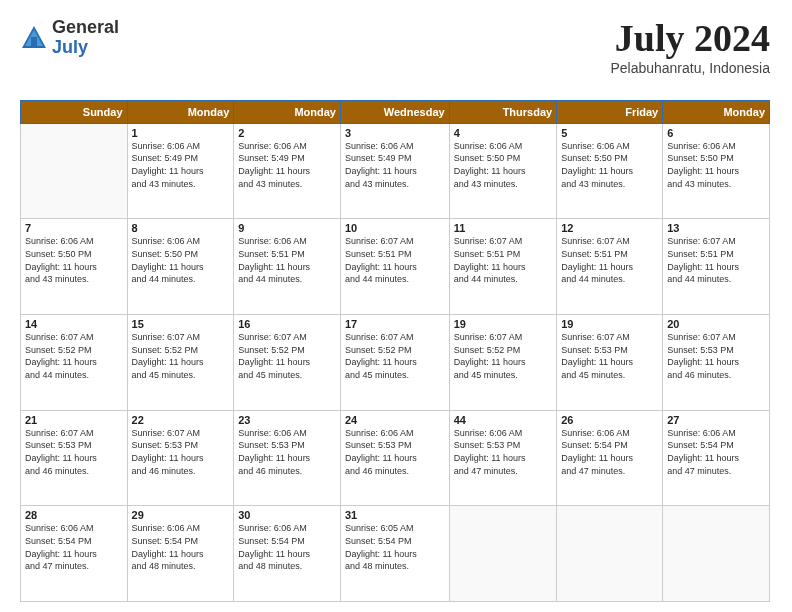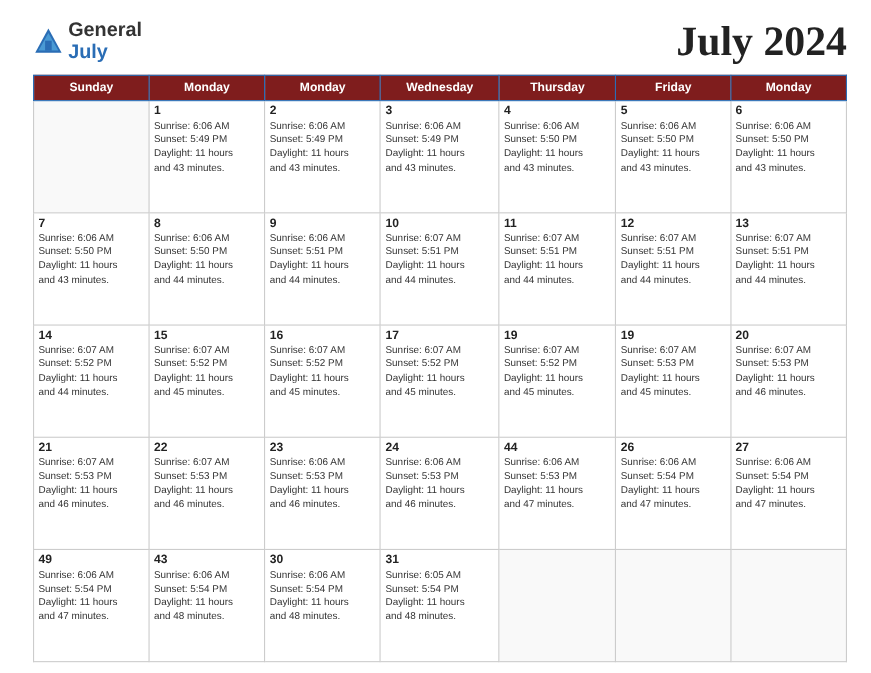--- a/index.html
+++ b/index.html
@@ -6,23 +6,24 @@
     body {
       font-family: Arial, sans-serif;
       background: #fff;
       width: 792px;
       height: 612px;
       overflow: hidden;
     }
     .page {
       width: 792px;
       height: 612px;
-      padding: 18px 22px 10px 30px;
+      padding: 18px 22px 10px 20px;
       display: flex;
       flex-direction: column;
+      gap: 16px;
     }
     .header {
       display: flex;
       justify-content: space-between;
       align-items: flex-start;
       margin-bottom: 8px;
     }
     .logo {
       display: flex;
       align-items: center;
@@ -61,24 +62,24 @@
       font-size: 14px;
       color: #444;
     }
     .calendar {
       width: 100%;
       border-collapse: collapse;
       flex: 1;
       font-size: 9.5px;
     }
     .calendar thead tr th {
-      background: #7f1d1d;
+      background: #a16207;
       color: #fff;
       padding: 5px 4px;
-      text-align: center;
+      text-align: right;
       font-size: 11px;
       font-weight: bold;
       border: 1px solid #2a6db5;
     }
     .calendar tbody tr td {
       border: 1px solid #ccc;
       vertical-align: top;
       padding: 3px 4px;
       width: 113px;
       height: 76px;
@@ -110,20 +111,21 @@
         <polygon points="14,6 23,22 5,22" fill="#4a9ad4"></polygon>
         <rect x="11" y="13" width="6" height="9" fill="#2a6db5"></rect>
       </svg>
       <div class="logo-text">
         <span class="logo-general">General</span>
         <span class="logo-blue">July</span>
       </div>
     </div>
     <div class="title-block">
       <div class="month-title">July 2024</div>
+      <div class="subtitle">Pelabuhanratu, Indonesia</div>
     </div>
   </div>
 
   <table class="calendar">
     <thead>
       <tr>
         <th>Sunday</th>
         <th>Monday</th>
         <th>Monday</th>
         <th>Wednesday</th>
@@ -245,25 +247,25 @@
             <span class="day-num">26</span>
             <div class="day-info">Sunrise: 6:06 AM<br>Sunset: 5:54 PM<br>Daylight: 11 hours<br>and 47 minutes.</div>
           </td>
           <td>
             <span class="day-num">27</span>
             <div class="day-info">Sunrise: 6:06 AM<br>Sunset: 5:54 PM<br>Daylight: 11 hours<br>and 47 minutes.</div>
           </td>
         </tr>
         <tr>
           <td>
-            <span class="day-num">49</span>
+            <span class="day-num">28</span>
             <div class="day-info">Sunrise: 6:06 AM<br>Sunset: 5:54 PM<br>Daylight: 11 hours<br>and 47 minutes.</div>
           </td>
           <td>
-            <span class="day-num">43</span>
+            <span class="day-num">29</span>
             <div class="day-info">Sunrise: 6:06 AM<br>Sunset: 5:54 PM<br>Daylight: 11 hours<br>and 48 minutes.</div>
           </td>
           <td>
             <span class="day-num">30</span>
             <div class="day-info">Sunrise: 6:06 AM<br>Sunset: 5:54 PM<br>Daylight: 11 hours<br>and 48 minutes.</div>
           </td>
           <td>
             <span class="day-num">31</span>
             <div class="day-info">Sunrise: 6:05 AM<br>Sunset: 5:54 PM<br>Daylight: 11 hours<br>and 48 minutes.</div>
           </td>

